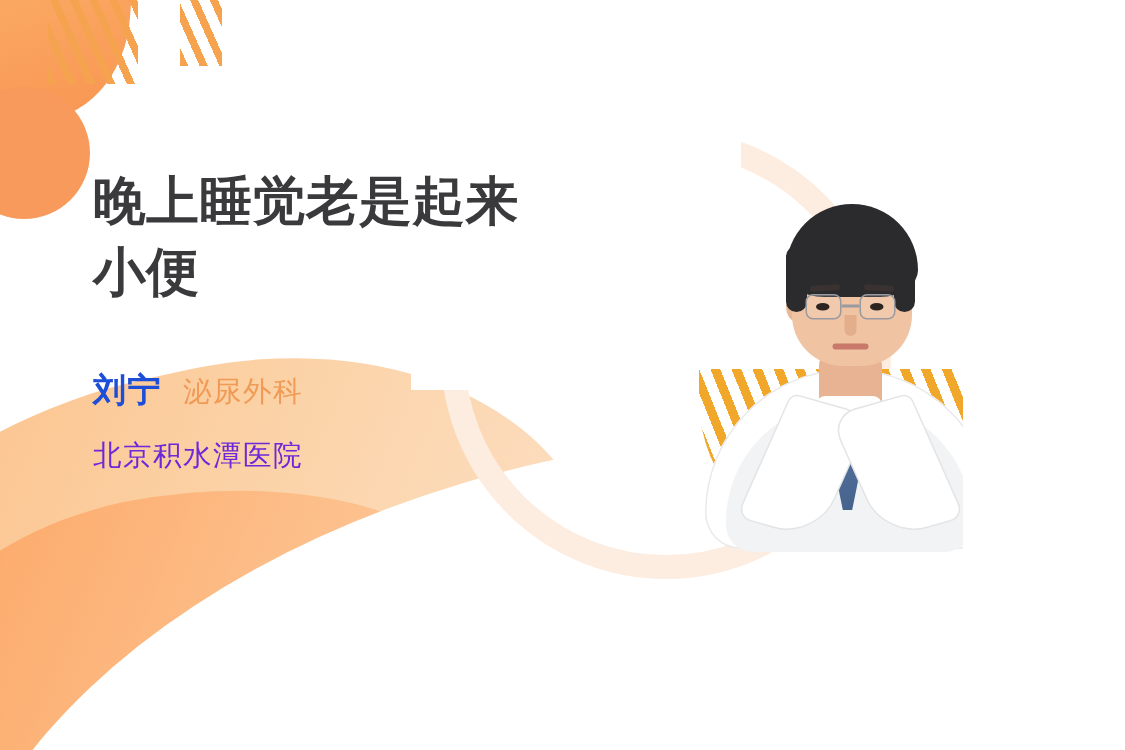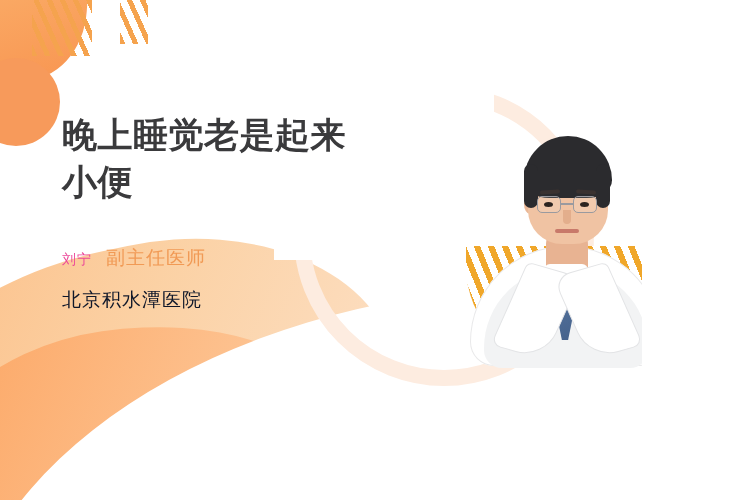--- a/index.html
+++ b/index.html
@@ -338,39 +338,39 @@
     margin: 0;
     white-space: pre-line;
   }
   .byline {
     margin-top: 40px;
     display: flex;
     align-items: baseline;
     gap: 14px;
   }
   .doc-name {
-    font-size: 14px;
-    font-weight: 400;
-    color: #ec4899;
+    font-size: 22px;
+    font-weight: 700;
+    color: #1d4ed8;
     letter-spacing: 1px;
   }
   .doc-title {
     font-size: 19px;
     color: #f19a55;
     letter-spacing: 1px;
   }
   .affil {
     margin-top: 16px;
     display: flex;
     align-items: baseline;
     gap: 14px;
   }
   .hosp, .dept {
     font-size: 19px;
-    color: #0f172a;
+    color: #6d28d9;
     letter-spacing: 1px;
   }
 </style>
 </head>
 <body>
 
 <div id="card">
 
   <div class="bg-layer">
     <div class="wash-br"></div>
@@ -418,21 +418,21 @@
       <div class="p-mouth"></div>
     </div>
   </div>
 
   <div class="text-block">
     <h1 class="headline">晚上睡觉老是起来
 小便</h1>
 
     <div class="byline">
       <span class="doc-name">刘宁</span>
-      <span class="doc-title">副主任医师</span>
+      <span class="doc-title">泌尿外科</span>
     </div>
 
     <div class="affil">
       <span class="hosp">北京积水潭医院</span>
     </div>
   </div>
 
 </div>
 
 </body></html>

